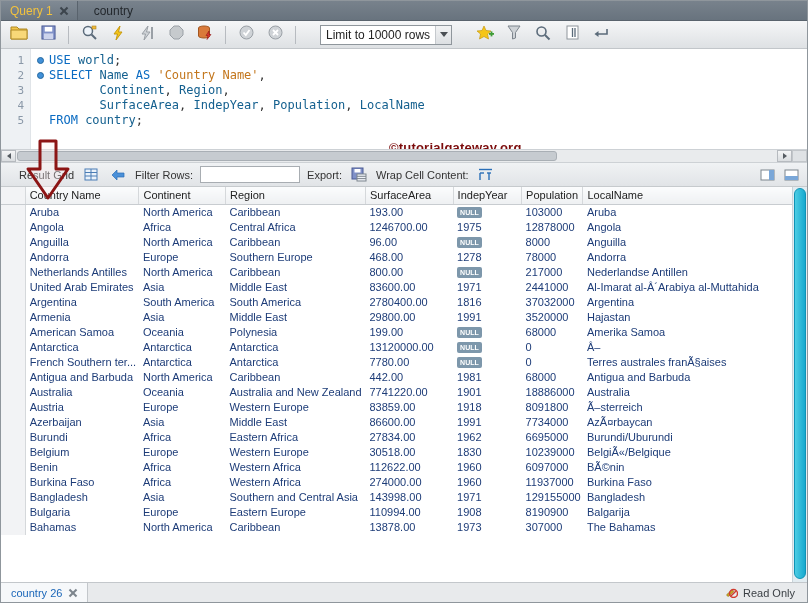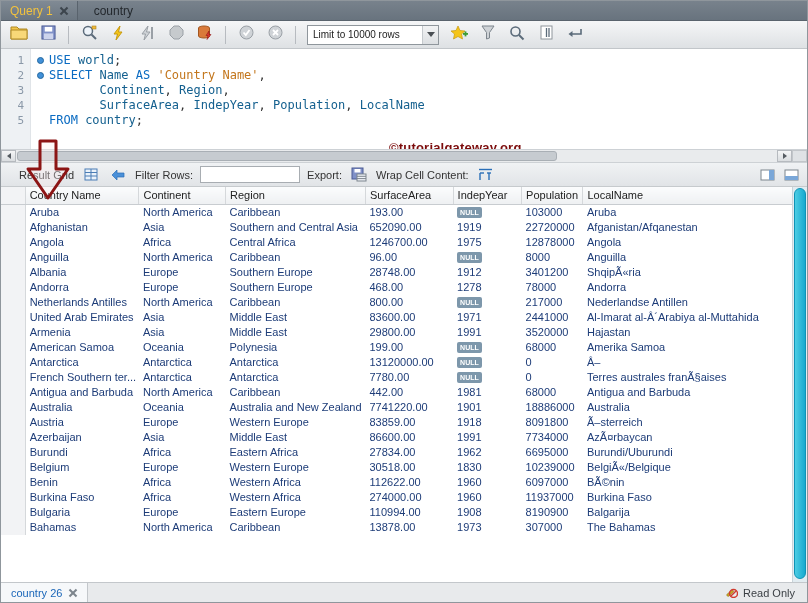--- a/index.html
+++ b/index.html
@@ -11,21 +11,21 @@
   .tab-active { display:flex; align-items:center; gap:7px; padding:0 9px; background:linear-gradient(#808a94,#6b7681); border-right:1px solid #59636d; font-size:12px; color:#f2c23e; }
   .tab-plain { display:flex; align-items:center; padding:0 16px; font-size:12px; color:#23282d; }
   .xicon { width:8px; height:8px; position:relative; display:inline-block; }
   .xicon::before,.xicon::after { content:""; position:absolute; left:3px; top:-1px; width:2px; height:10px; background:#3d454d; }
   .xicon::before { transform:rotate(45deg);} .xicon::after { transform:rotate(-45deg);}
 
   
   .toolbar { height:28px; flex:none; background:linear-gradient(#f5f6f7,#dee1e4); border-bottom:1px solid #c2c6ca; display:flex; align-items:center; padding:0 5px; gap:3px; }
   .tbtn { width:26px; height:22px; display:flex; align-items:center; justify-content:center; border-radius:3px; cursor:default; }
   .sep { width:1px; height:18px; background:#b7bbc0; margin:0 4px; flex:none; }
-  .limit-dd { width:132px; height:20px; background:#fff; border:1px solid #8f969c; display:flex; align-items:center; font-size:10px; color:#222; padding-left:5px; justify-content:space-between; margin:0 4px; }
+  .limit-dd { width:132px; height:20px; background:#fff; border:1px solid #8f969c; display:flex; align-items:center; font-size:12px; color:#222; padding-left:5px; justify-content:space-between; margin:0 17px; }
   .dd-caret { width:16px; height:18px; display:flex; align-items:center; justify-content:center; border-left:1px solid #c5c9cd; background:linear-gradient(#f2f3f4,#dcdfe2); }
   .dd-caret i { width:0; height:0; border-left:4px solid transparent; border-right:4px solid transparent; border-top:5px solid #4a4f54; }
 
   
   .editor { height:100px; flex:none; position:relative; background:#fff; overflow:hidden; }
   .gutter-strip { position:absolute; left:0; top:0; bottom:0; width:30px; background:#eef1f4; border-right:1px solid #e0e4e8; }
   .code-lines { position:relative; padding-top:4px; }
   .code-line { display:flex; height:15px; line-height:15px; font-family:"DejaVu Sans Mono", monospace; font-size:12px; white-space:pre; }
   .lnum { width:30px; flex:none; text-align:right; padding-right:7px; color:#8a98a8; font-size:11px; }
   .marker { width:18px; flex:none; display:flex; align-items:center; justify-content:center; }
@@ -288,60 +288,40 @@
             <td>Aruba</td>
             <td>North America</td>
             <td>Caribbean</td>
             <td>193.00</td>
             <td><span class="null-badge">NULL</span></td>
             <td>103000</td>
             <td>Aruba</td>
           </tr>
           <tr>
             <td class="rowhdr"></td>
-            <td>Afghanistan</td>
-            <td>Asia</td>
-            <td>Southern and Central Asia</td>
-            <td>652090.00</td>
-            <td>1919</td>
-            <td>22720000</td>
-            <td>Afganistan/Afqanestan</td>
-          </tr>
-          <tr>
-            <td class="rowhdr"></td>
             <td>Angola</td>
             <td>Africa</td>
             <td>Central Africa</td>
             <td>1246700.00</td>
             <td>1975</td>
             <td>12878000</td>
             <td>Angola</td>
           </tr>
           <tr>
             <td class="rowhdr"></td>
             <td>Anguilla</td>
             <td>North America</td>
             <td>Caribbean</td>
             <td>96.00</td>
             <td><span class="null-badge">NULL</span></td>
             <td>8000</td>
             <td>Anguilla</td>
           </tr>
           <tr>
             <td class="rowhdr"></td>
-            <td>Albania</td>
-            <td>Europe</td>
-            <td>Southern Europe</td>
-            <td>28748.00</td>
-            <td>1912</td>
-            <td>3401200</td>
-            <td>ShqipÃ«ria</td>
-          </tr>
-          <tr>
-            <td class="rowhdr"></td>
             <td>Andorra</td>
             <td>Europe</td>
             <td>Southern Europe</td>
             <td>468.00</td>
             <td>1278</td>
             <td>78000</td>
             <td>Andorra</td>
           </tr>
           <tr>
             <td class="rowhdr"></td>
@@ -358,20 +338,30 @@
             <td>United Arab Emirates</td>
             <td>Asia</td>
             <td>Middle East</td>
             <td>83600.00</td>
             <td>1971</td>
             <td>2441000</td>
             <td>Al-Imarat al-Â´Arabiya al-Muttahida</td>
           </tr>
           <tr>
             <td class="rowhdr"></td>
+            <td>Argentina</td>
+            <td>South America</td>
+            <td>South America</td>
+            <td>2780400.00</td>
+            <td>1816</td>
+            <td>37032000</td>
+            <td>Argentina</td>
+          </tr>
+          <tr>
+            <td class="rowhdr"></td>
             <td>Armenia</td>
             <td>Asia</td>
             <td>Middle East</td>
             <td>29800.00</td>
             <td>1991</td>
             <td>3520000</td>
             <td>Hajastan</td>
           </tr>
           <tr>
             <td class="rowhdr"></td>
@@ -478,20 +468,30 @@
             <td>Burkina Faso</td>
             <td>Africa</td>
             <td>Western Africa</td>
             <td>274000.00</td>
             <td>1960</td>
             <td>11937000</td>
             <td>Burkina Faso</td>
           </tr>
           <tr>
             <td class="rowhdr"></td>
+            <td>Bangladesh</td>
+            <td>Asia</td>
+            <td>Southern and Central Asia</td>
+            <td>143998.00</td>
+            <td>1971</td>
+            <td>129155000</td>
+            <td>Bangladesh</td>
+          </tr>
+          <tr>
+            <td class="rowhdr"></td>
             <td>Bulgaria</td>
             <td>Europe</td>
             <td>Eastern Europe</td>
             <td>110994.00</td>
             <td>1908</td>
             <td>8190900</td>
             <td>Balgarija</td>
           </tr>
           <tr>
             <td class="rowhdr"></td>

